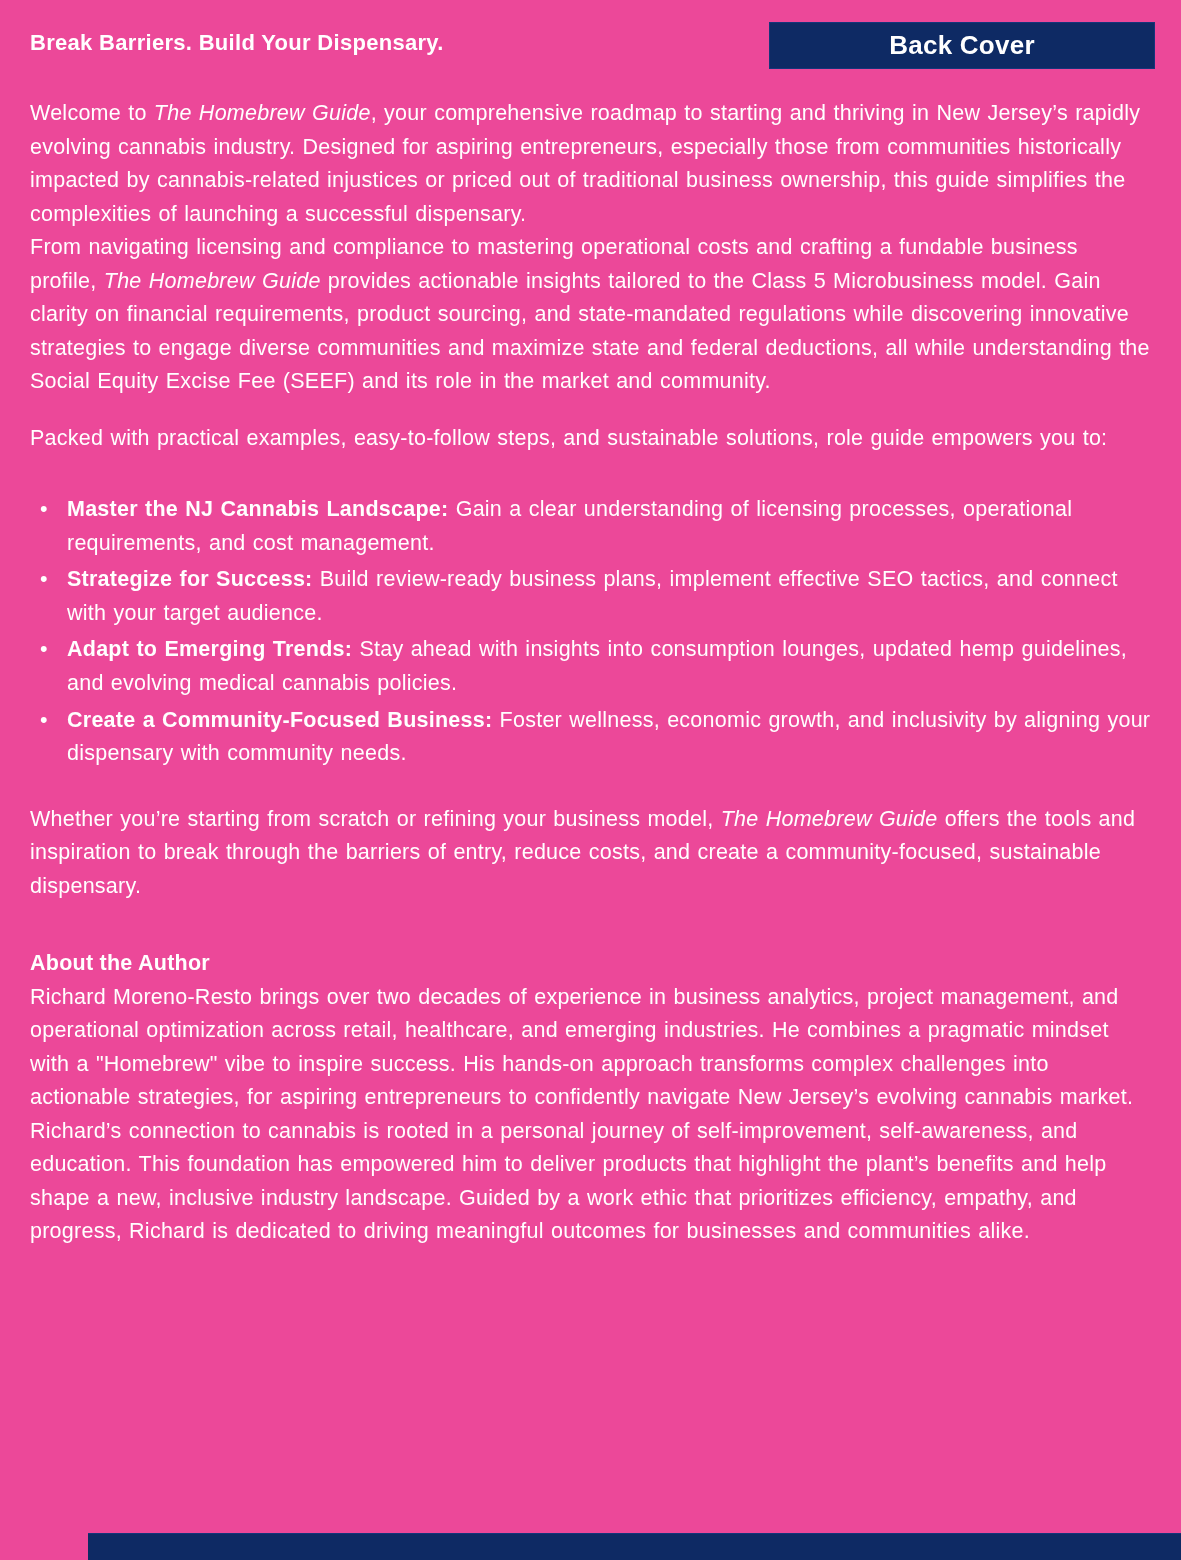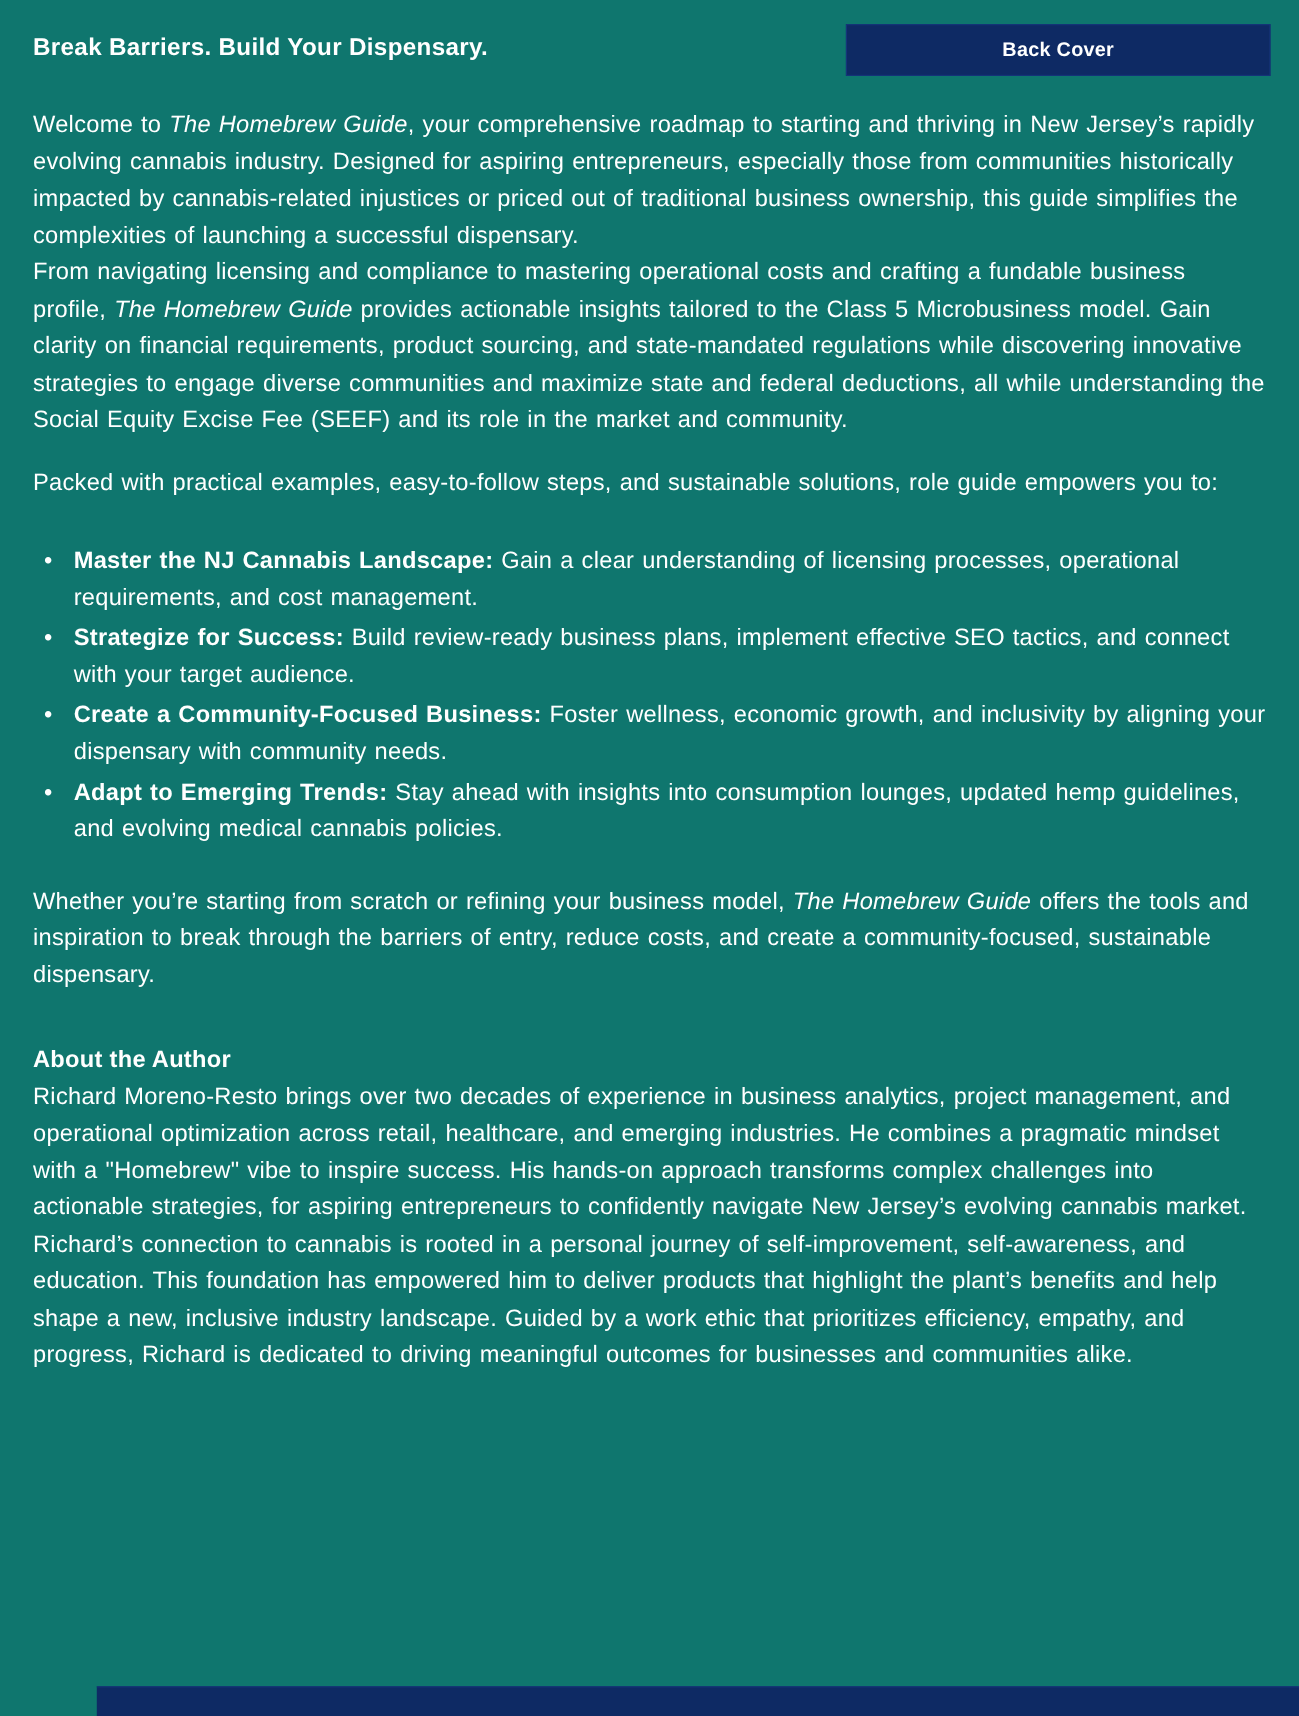--- a/index.html
+++ b/index.html
@@ -1,21 +1,21 @@
 <!DOCTYPE html>
 <html><head>
 <meta charset="utf-8">
 <style>
   html, body { margin: 0; padding: 0; background: #0a0a0a; }
   .page {
     position: relative;
     width: 1181px;
     height: 1560px;
     margin: 0 auto;
-    background: #0f766e;
+    background: #ec4899;
     color: #ffffff;
     font-family: "Liberation Sans", sans-serif;
     box-sizing: border-box;
     padding: 22px 30px 0 30px;
     overflow: hidden;
     letter-spacing: 0.25px;
   }
   .header {
     display: flex;
     justify-content: space-between;
@@ -29,21 +29,21 @@
     letter-spacing: 0.3px;
   }
   .badge {
     width: 386px;
     height: 47px;
     background: #0E2A64;
     border: 1px solid #16357a;
     display: flex;
     align-items: center;
     justify-content: center;
-    font-size: 18px;
+    font-size: 26px;
     font-weight: bold;
     box-sizing: border-box;
     margin-right: -4px;
   }
   .para {
     margin: 0;
     font-size: 21.5px;
     line-height: 1.56;
     word-spacing: 1px;
   }
@@ -103,24 +103,24 @@
   <p class="para gap-sm">Packed with practical examples, easy-to-follow steps, and sustainable solutions, role guide empowers you to:</p>
 
   <ul class="bullets">
     <li>
       <span class="marker"></span><span class="lead">Master the NJ Cannabis Landscape:</span><span> Gain a clear understanding of licensing processes, operational requirements, and cost management.</span>
     </li>
     <li>
       <span class="marker"></span><span class="lead">Strategize for Success:</span><span> Build review-ready business plans, implement effective SEO tactics, and connect with your target audience.</span>
     </li>
     <li>
-      <span class="marker"></span><span class="lead">Create a Community-Focused Business:</span><span> Foster wellness, economic growth, and inclusivity by aligning your dispensary with community needs.</span>
+      <span class="marker"></span><span class="lead">Adapt to Emerging Trends:</span><span> Stay ahead with insights into consumption lounges, updated hemp guidelines, and evolving medical cannabis policies.</span>
     </li>
     <li>
-      <span class="marker"></span><span class="lead">Adapt to Emerging Trends:</span><span> Stay ahead with insights into consumption lounges, updated hemp guidelines, and evolving medical cannabis policies.</span>
+      <span class="marker"></span><span class="lead">Create a Community-Focused Business:</span><span> Foster wellness, economic growth, and inclusivity by aligning your dispensary with community needs.</span>
     </li>
   </ul>
 
   <p class="para gap-lg"><span>Whether you’re starting from scratch or refining your business model, </span><em class="book">The Homebrew Guide</em><span> offers the tools and inspiration to break through the barriers of entry, reduce costs, and create a community-focused, sustainable dispensary.</span></p>
 
 
   <h2 class="about-heading">About the Author</h2>
   <p class="para">Richard Moreno-Resto brings over two decades of experience in business analytics, project management, and operational optimization across retail, healthcare, and emerging industries. He combines a pragmatic mindset with a "Homebrew" vibe to inspire success. His hands-on approach transforms complex challenges into actionable strategies, for aspiring entrepreneurs to confidently navigate New Jersey’s evolving cannabis market.</p>
   <p class="para">Richard’s connection to cannabis is rooted in a personal journey of self-improvement, self-awareness, and education. This foundation has empowered him to deliver products that highlight the plant’s benefits and help shape a new, inclusive industry landscape. Guided by a work ethic that prioritizes efficiency, empathy, and progress, Richard is dedicated to driving meaningful outcomes for businesses and communities alike.</p>
 

